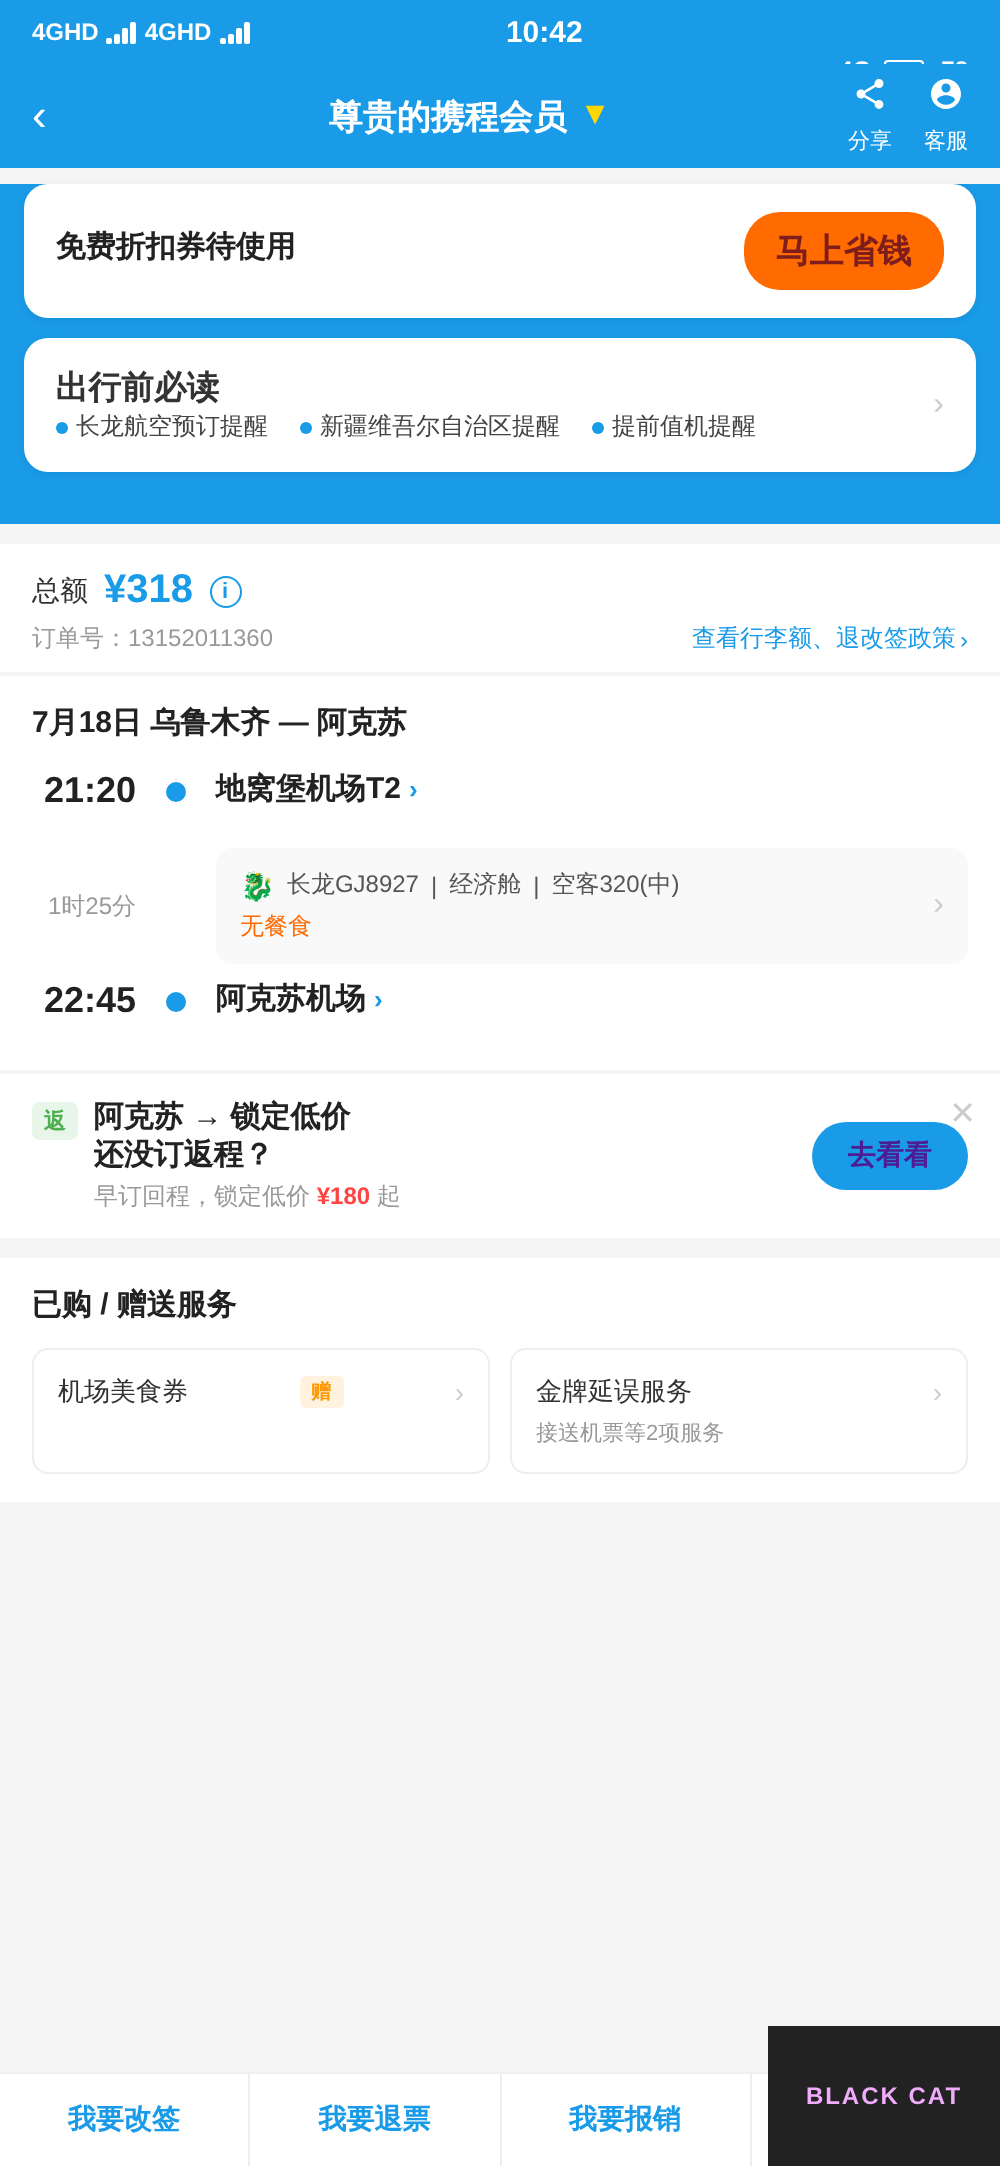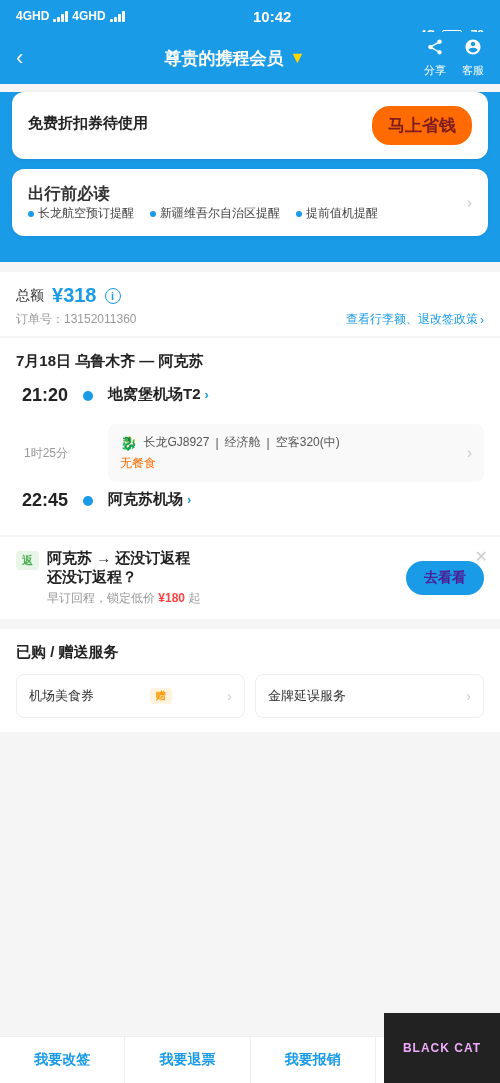--- a/index.html
+++ b/index.html
@@ -713,21 +713,21 @@
     </div>
     <div style="height:14px;"></div>
   </div>
 
   <div class="return-banner">
     <span class="return-close">✕</span>
     <div class="return-inner">
       <div class="return-left">
         <span class="return-tag">返</span>
         <div class="return-text">
-          <h4>阿克苏 → 还没订返程</h4>
+          <h4>阿克苏 → 锁定低价</h4>
           <h4>还没订返程？</h4>
           <p>
             <span>早订回程，锁定低价</span>
             <span class="return-price">¥180</span>
             <span>起</span>
           </p>
         </div>
       </div>
       <button class="return-btn">去看看</button>
     </div>
@@ -741,20 +741,21 @@
           <span class="service-name">机场美食券</span>
           <span class="service-tag">赠</span>
           <span class="service-arrow">›</span>
         </div>
       </div>
       <div class="service-item">
         <div class="service-item-row">
           <span class="service-name">金牌延误服务</span>
           <span class="service-arrow">›</span>
         </div>
+        <div class="service-desc">接送机票等2项服务</div>
       </div>
     </div>
   </div>
 
   <div style="height:60px;"></div>
 </div>
 
 <div class="bottom-bar">
   <button class="bottom-btn">我要改签</button>
   <button class="bottom-btn">我要退票</button>

